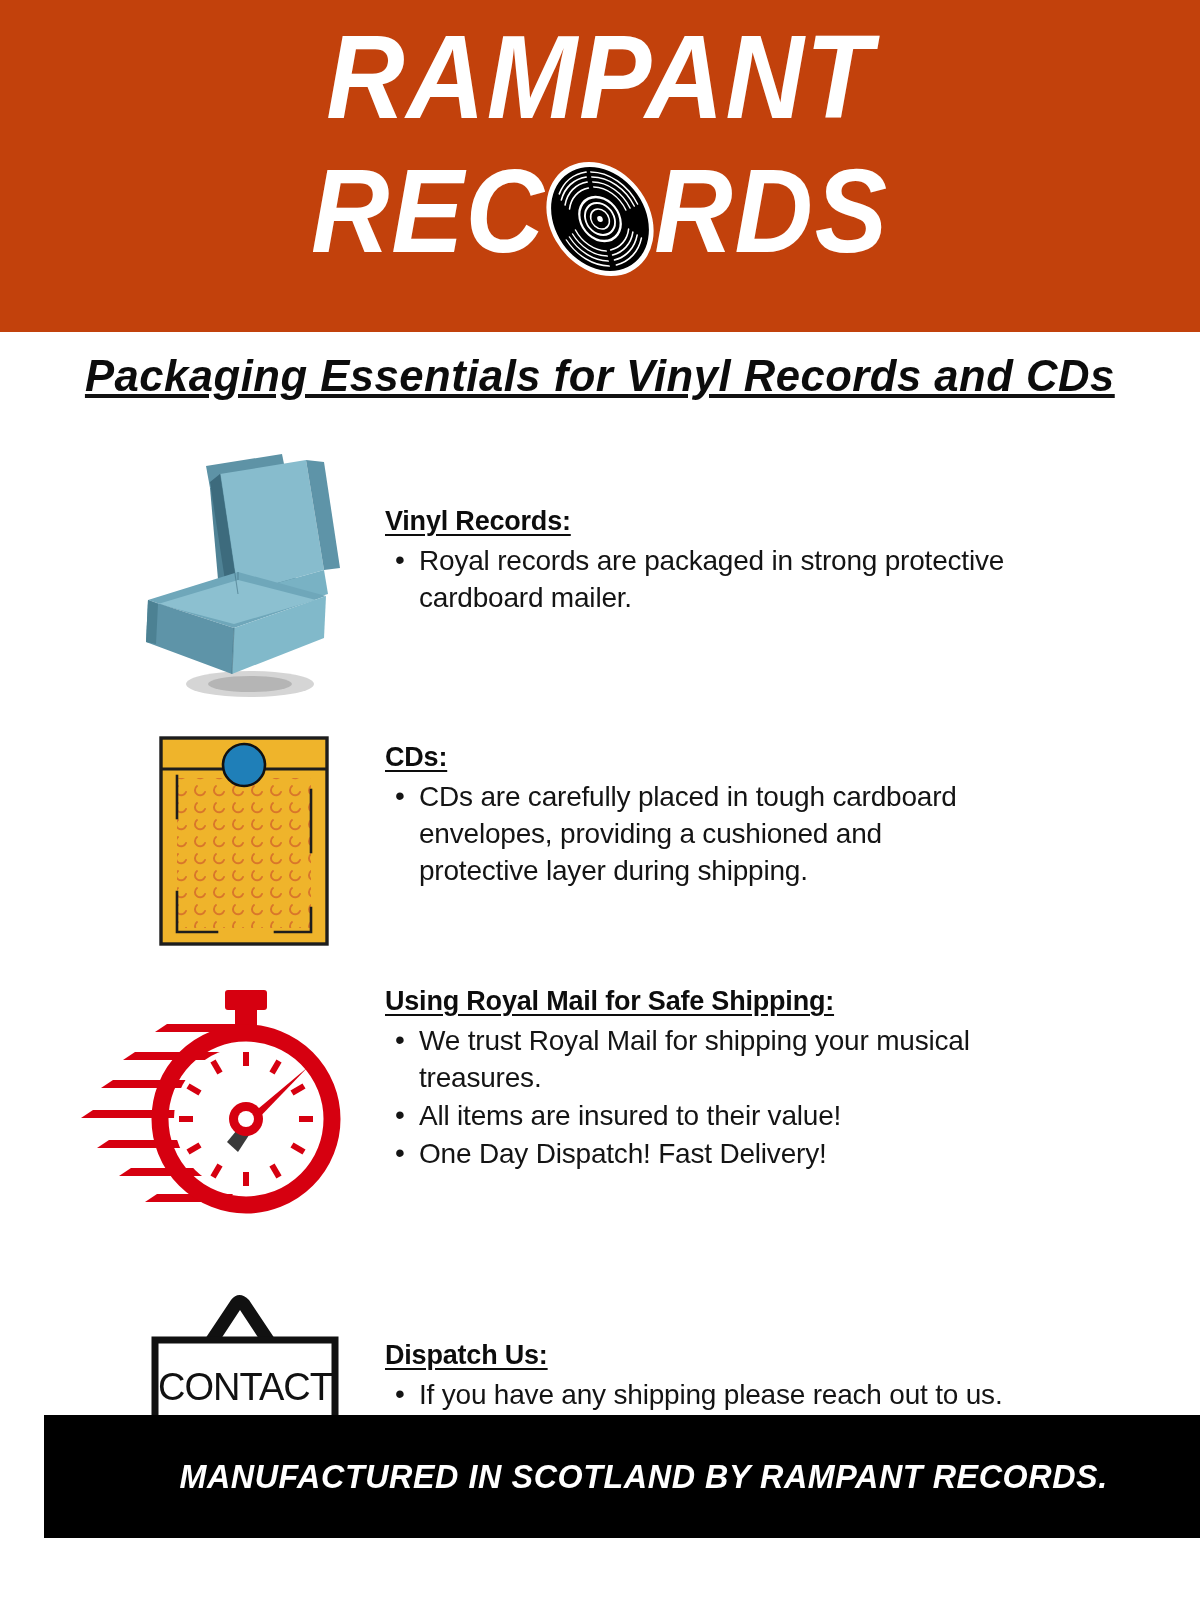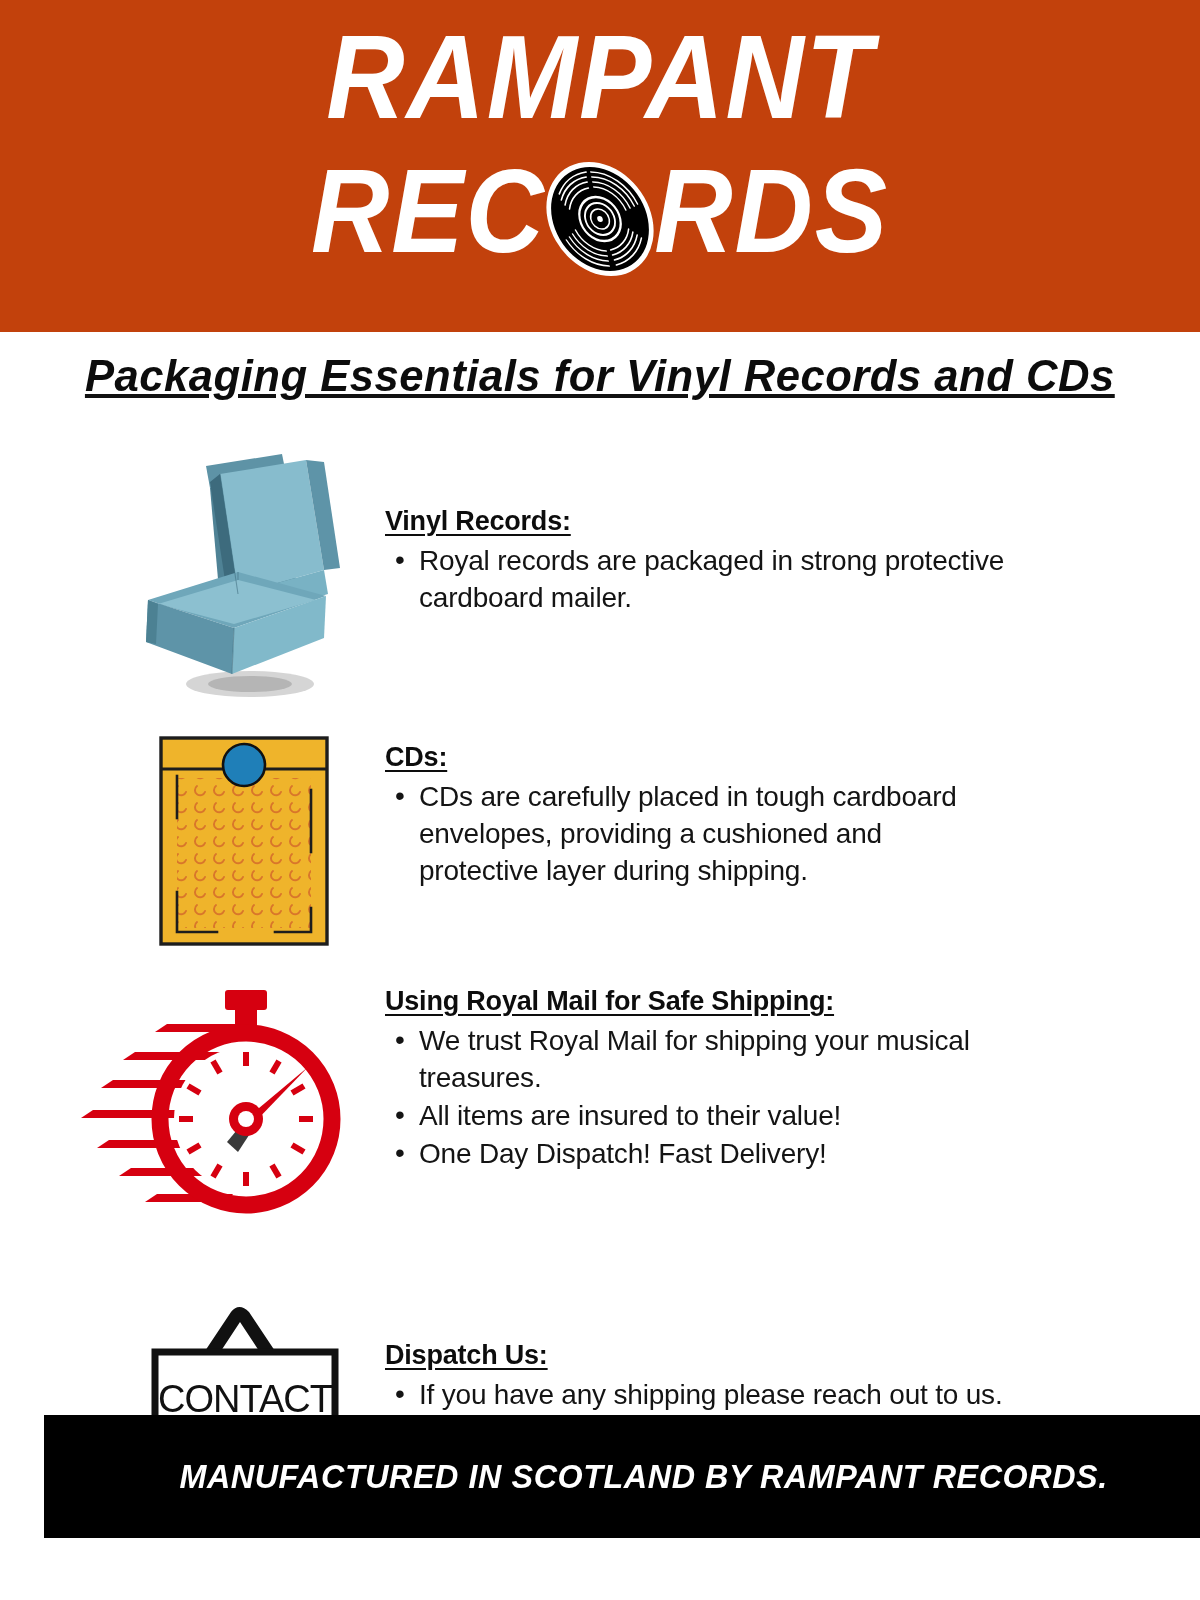--- a/index.html
+++ b/index.html
@@ -132,21 +132,21 @@
   #sec-vinyl   .text-col { padding-top:54px; }
   #sec-cds     .text-col { padding-top:10px; }
   #sec-royal   .text-col { padding-top:4px; }
   #sec-contact .text-col { padding-top:58px; }
 
   
   .art { position:absolute; }
   #art-box      { left:110px;  top:0px;   }
   #art-envelope { left:155px;  top:0px;   }
   #art-watch    { left:75px;   top:0px;   }
-  #art-sign     { left:145px;  top:12px;   }
+  #art-sign     { left:145px;  top:0px;   }
 
   
   .footer {
     position:absolute;
     left:0;
     top:1415px;
     width:1200px;
     height:123px;
     background:#000000;
     display:flex;

